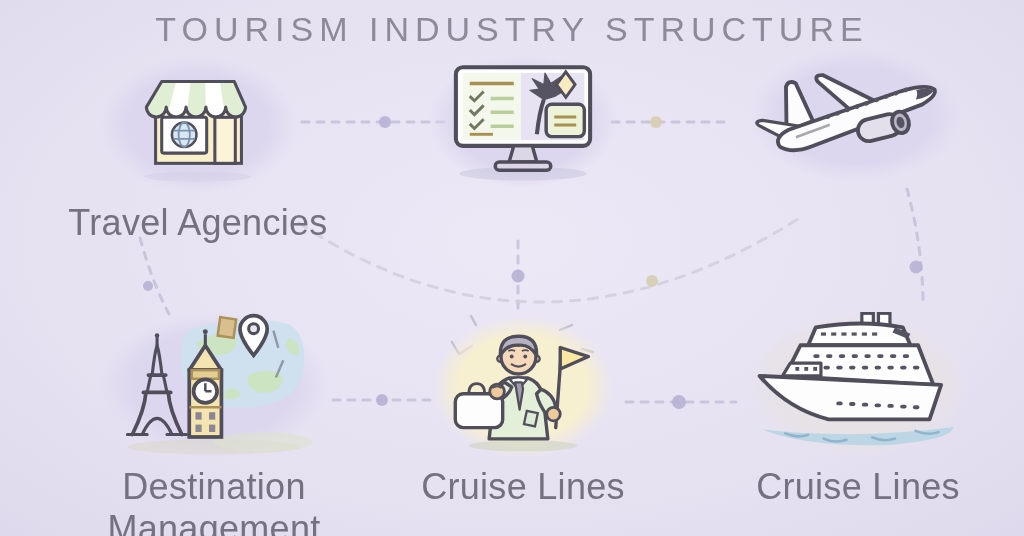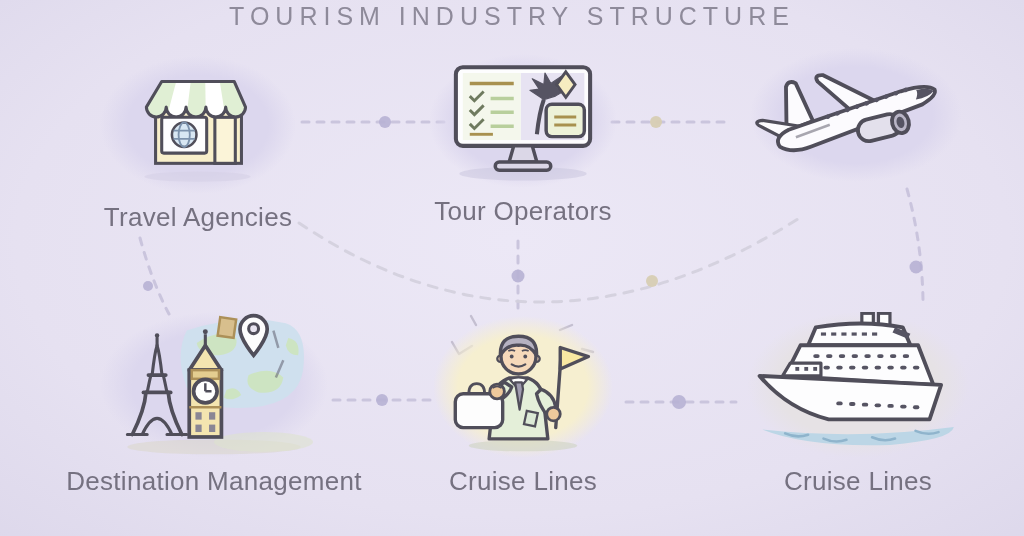--- a/index.html
+++ b/index.html
@@ -8,23 +8,23 @@
     font-family:"Liberation Sans","DejaVu Sans",sans-serif;
     background:
       radial-gradient(ellipse 900px 500px at 50% 45%,
         var(--bg-center,#ece8f6) 0%,
         var(--background,#e6e1f1) 55%,
         var(--bg-edge,#d8d3e8) 100%);
     position:relative;
   }
   .canvas{position:absolute;inset:0;}
   .title{
-    position:absolute;top:2px;left:0;width:100%;
+    position:absolute;top:10px;left:0;width:100%;
     text-align:center;
-    font-size:25px;font-weight:500;letter-spacing:6px;
+    font-size:34px;font-weight:500;letter-spacing:6px;
     color:var(--title-text,#8e8a9a);
   }
   .connectors{position:absolute;left:0;top:0;width:1024px;height:536px;}
   .connectors path.dash{
     fill:none;stroke:var(--connector-dash,#c6c1da);
     stroke-width:3;stroke-linecap:round;stroke-dasharray:7 8;opacity:.9;
   }
   .connectors path.arc{
     fill:none;stroke:var(--connector-arc,#d3cfdd);
     stroke-width:3;stroke-linecap:round;stroke-dasharray:9 9;opacity:.9;
@@ -40,21 +40,21 @@
     position:relative;margin:0 auto;
     display:flex;align-items:center;justify-content:center;
     overflow:visible;
   }
   .bubble.lav{background:radial-gradient(closest-side,var(--bubble-lavender,#dcd7ee) 72%,rgba(220,215,238,0) 100%);}
   .bubble.yel{background:radial-gradient(closest-side,var(--bubble-yellow,#f6efd0) 72%,rgba(246,239,208,0) 100%);}
   .bubble.gry{background:radial-gradient(closest-side,var(--bubble-gray,#e6e2e5) 72%,rgba(230,226,229,0) 100%);}
   .bubble{border-radius:50%;}
   .node-label{
     margin-top:8px;
-    font-size:26px;color:var(--label-text,#757180);letter-spacing:.3px;
+    font-size:36px;color:var(--label-text,#757180);letter-spacing:.3px;
   }
   .n-ta{left:58px;top:56px;width:280px;}   .n-ta .bubble{width:196px;height:138px;}
   .n-to{left:383px;top:54px;width:280px;}  .n-to .bubble{width:188px;height:134px;}
   .n-al{left:714px;top:48px;width:284px;}  .n-al .bubble{width:212px;height:134px;}
   .n-al .node-label{font-size:25px;}
   .n-dm{left:64px;top:312px;width:300px;}  .n-dm .bubble{width:228px;height:146px;}
   .n-cg{left:383px;top:316px;width:280px;} .n-cg .bubble{width:180px;height:142px;}
   .n-cs{left:714px;top:312px;width:288px;} .n-cs .bubble{width:222px;height:146px;}
   .icon{display:block;}
 </style>
@@ -133,21 +133,20 @@
         </g>
         <path d="M82,64 Q84,45 88,34" fill="none" stroke="#504e5a" stroke-width="3.5"></path>
         <path d="M88,34 l-12,-8 l8,-1 l-6,-9 l10,5 l1,-10 l5,9 l9,-6 l-4,10 l9,1 l-10,6 z" fill="#565463" stroke="#565463" stroke-width="1" stroke-linejoin="round"></path>
         <path d="M107,10 l8,11 l-8,11 l-8,-11 z" fill="#f6ecc0" stroke="#504e5a" stroke-width="2.5"></path>
         <rect x="90" y="38" width="33" height="28" rx="5" fill="#edf2d8" stroke="#504e5a" stroke-width="3"></rect>
         <path d="M97,49 H116 M97,56 H116" stroke="#a8914f" stroke-width="2.5"></path>
         <path d="M62,74 H78 L82,88 H58 Z" fill="#dbd7e7" stroke="#504e5a" stroke-width="3"></path>
         <rect x="46" y="88" width="48" height="7" rx="3.5" fill="#dbd7e7" stroke="#504e5a" stroke-width="3"></rect>
       </svg>
     </div>
-    <div class="node-label">Tour Operators</div>
   </div>
 
   <div class="node n-al">
     <div class="bubble lav">
       <svg class="icon" width="205" height="141" viewBox="0 0 160 110">
         <g transform="rotate(-14 80 55)">
           <path d="M78,52 L57,22 Q55,16 62,18 L96,47 Z" fill="#fcfbfe" stroke="#504e5a" stroke-width="3" stroke-linejoin="round"></path>
           <path d="M24,54 L32,20 Q35,15 40,19 L46,51 Z" fill="#fcfbfe" stroke="#504e5a" stroke-width="3" stroke-linejoin="round"></path>
           <path d="M20,58 L4,44 Q1,40 8,41 L34,52 Z" fill="#fcfbfe" stroke="#504e5a" stroke-width="2.5" stroke-linejoin="round"></path>
           <path d="M16,64 Q13,56 26,53 L118,45 Q139,44 144,50 Q145,55 132,59 L40,70 Q24,72 16,64 Z" fill="#fcfbfe" stroke="#504e5a" stroke-width="3" stroke-linejoin="round"></path>

